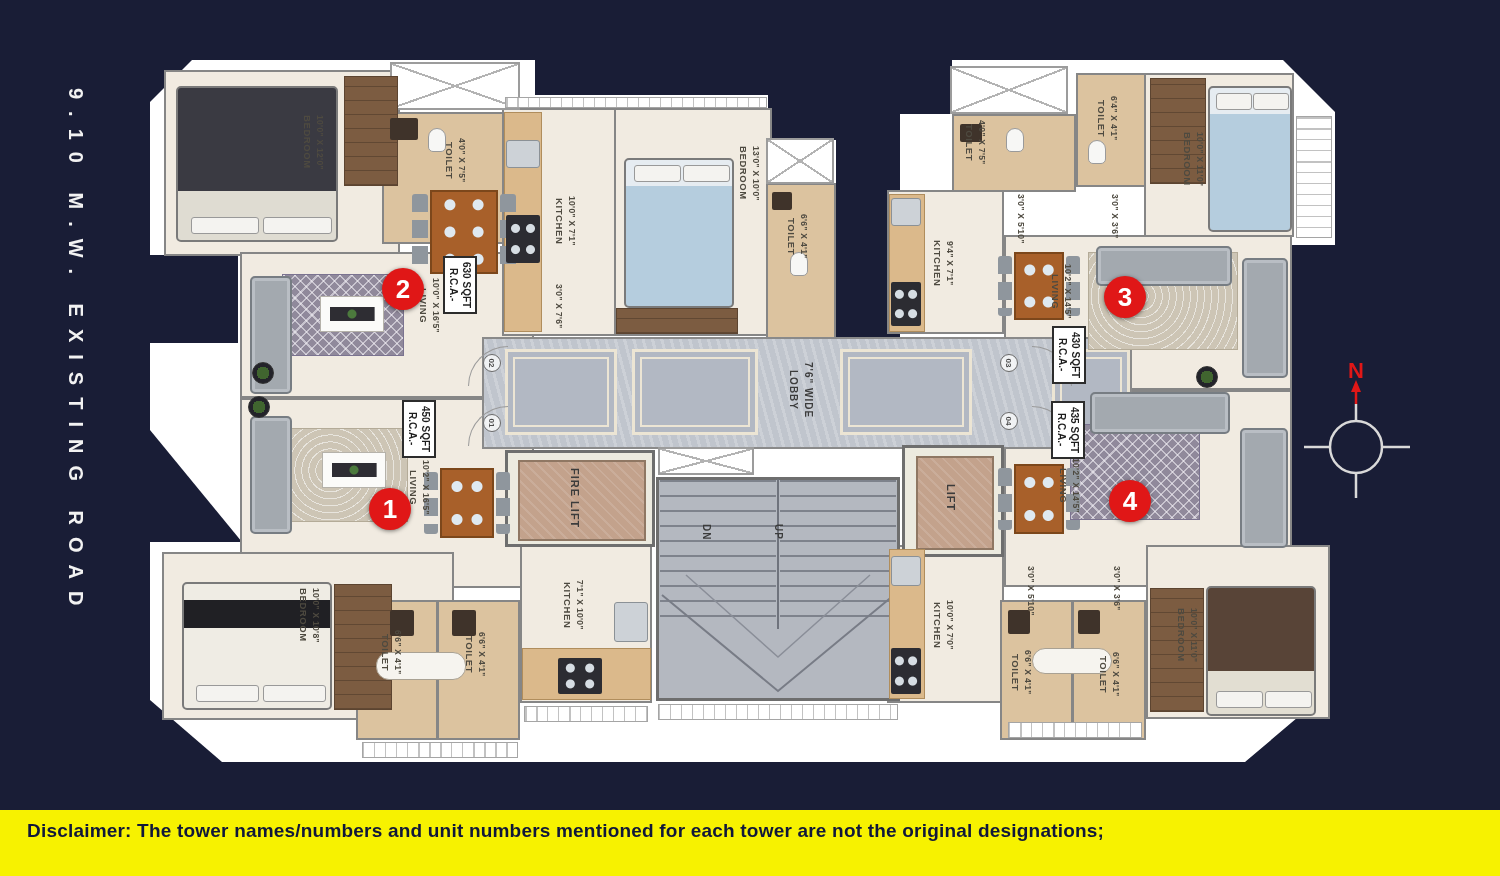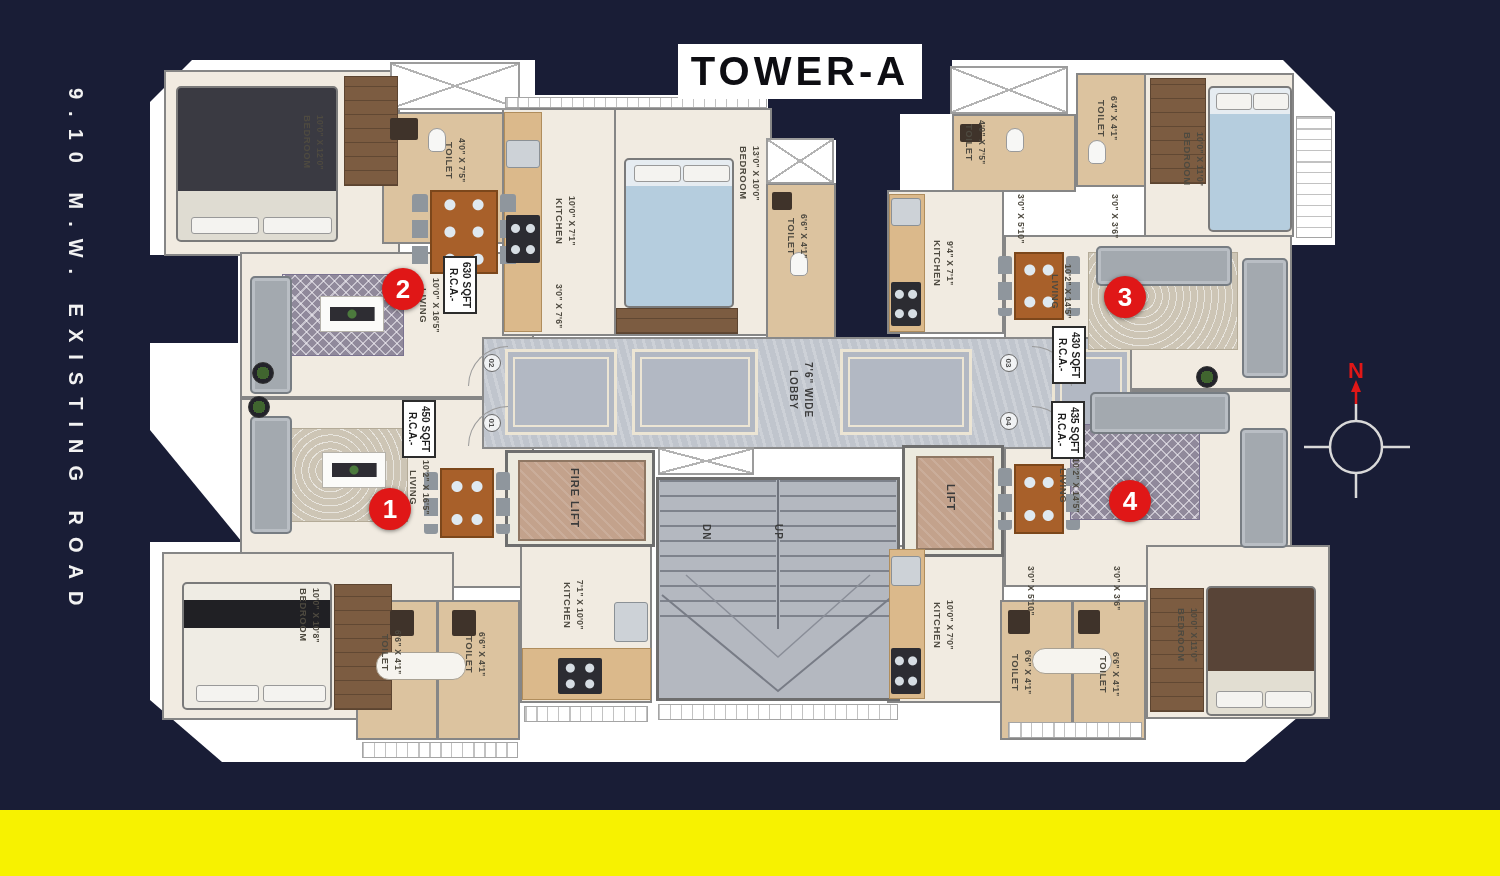--- a/index.html
+++ b/index.html
@@ -367,33 +367,31 @@
   <div class="marker" style="left:369px;top:488px;">1</div>
   <div class="marker" style="left:382px;top:268px;">2</div>
   <div class="marker" style="left:1104px;top:276px;">3</div>
   <div class="marker" style="left:1109px;top:480px;">4</div>
 
   <div class="doorno" style="left:483px;top:354px;">02</div>
   <div class="doorno" style="left:483px;top:414px;">01</div>
   <div class="doorno" style="left:1000px;top:354px;">03</div>
   <div class="doorno" style="left:1000px;top:412px;">04</div>
 
-  <div class="titlebox">
-    <span>TOWER-A</span>
-  </div>
 
   <div class="road">9.10 M.W. EXISTING ROAD</div>
 
   <svg class="abs" style="left:1298px;top:352px;z-index:50;" width="116" height="150" viewBox="0 0 116 150">
     <text x="58" y="26" text-anchor="middle" font-family="Liberation Sans, sans-serif" font-size="22" font-weight="bold" fill="#e01717">N</text>
     <line x1="58" y1="34" x2="58" y2="52" stroke="#e01717" stroke-width="2.5"></line>
     <polygon points="58,28 53,40 63,40" fill="#e01717"></polygon>
     <line x1="58" y1="52" x2="58" y2="70" stroke="#d9d9d9" stroke-width="2.5"></line>
     <circle cx="58" cy="95" r="26" fill="none" stroke="#d9d9d9" stroke-width="2.5"></circle>
     <line x1="58" y1="121" x2="58" y2="146" stroke="#d9d9d9" stroke-width="2.5"></line>
     <line x1="6" y1="95" x2="32" y2="95" stroke="#d9d9d9" stroke-width="2.5"></line>
     <line x1="84" y1="95" x2="112" y2="95" stroke="#d9d9d9" stroke-width="2.5"></line>
   </svg>
 
   <div class="disclaimer">
+    <div class="dline"><b>Disclaimer:</b><span> The tower names/numbers and unit numbers mentioned for each tower are not the original designations;</span></div>
   </div>
 
 </div>
 
 </body></html>

